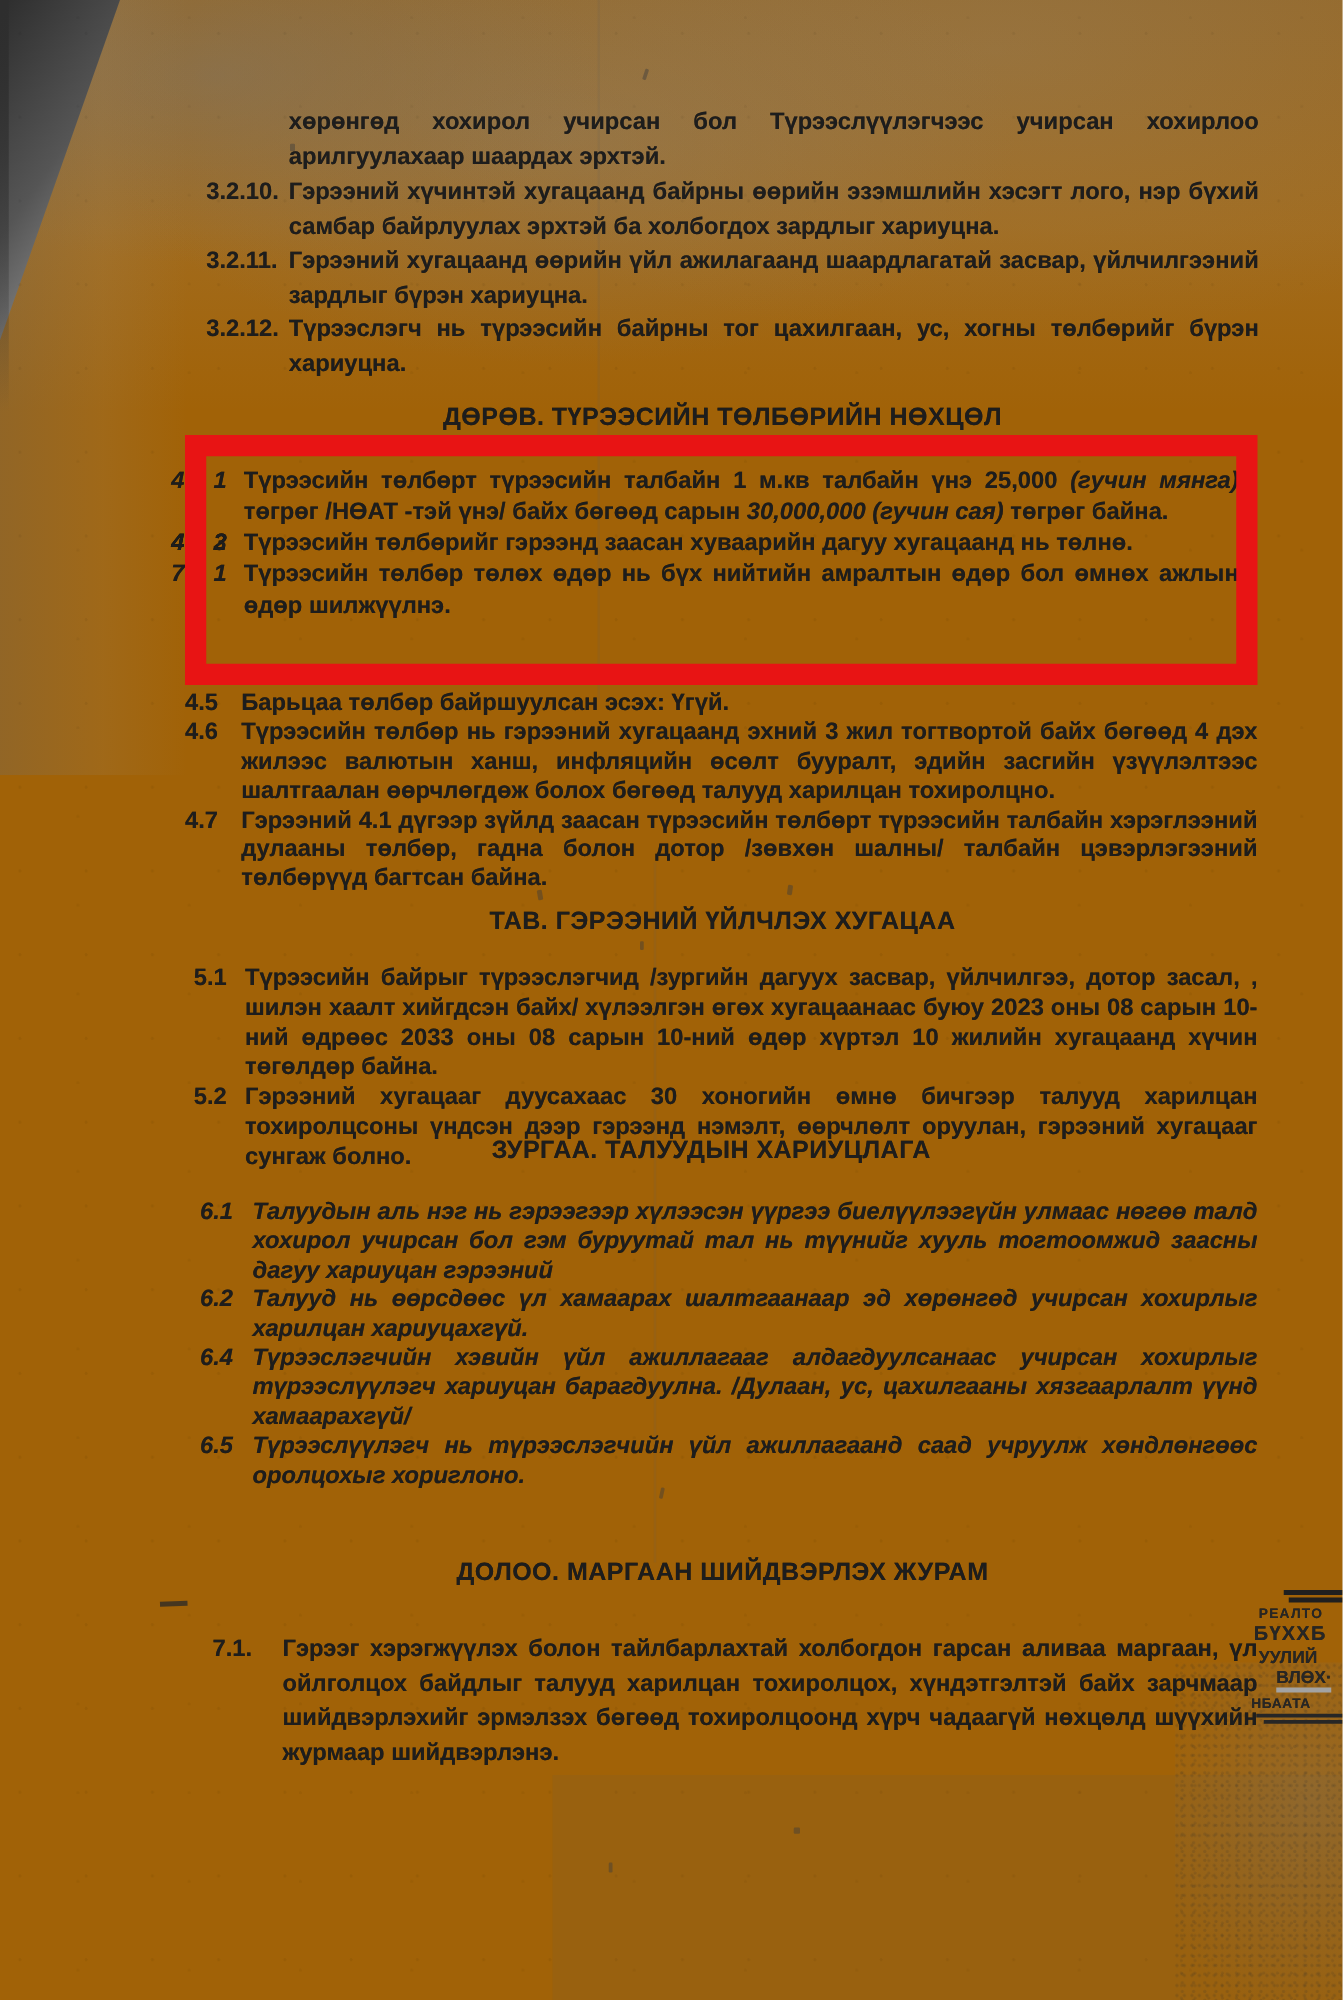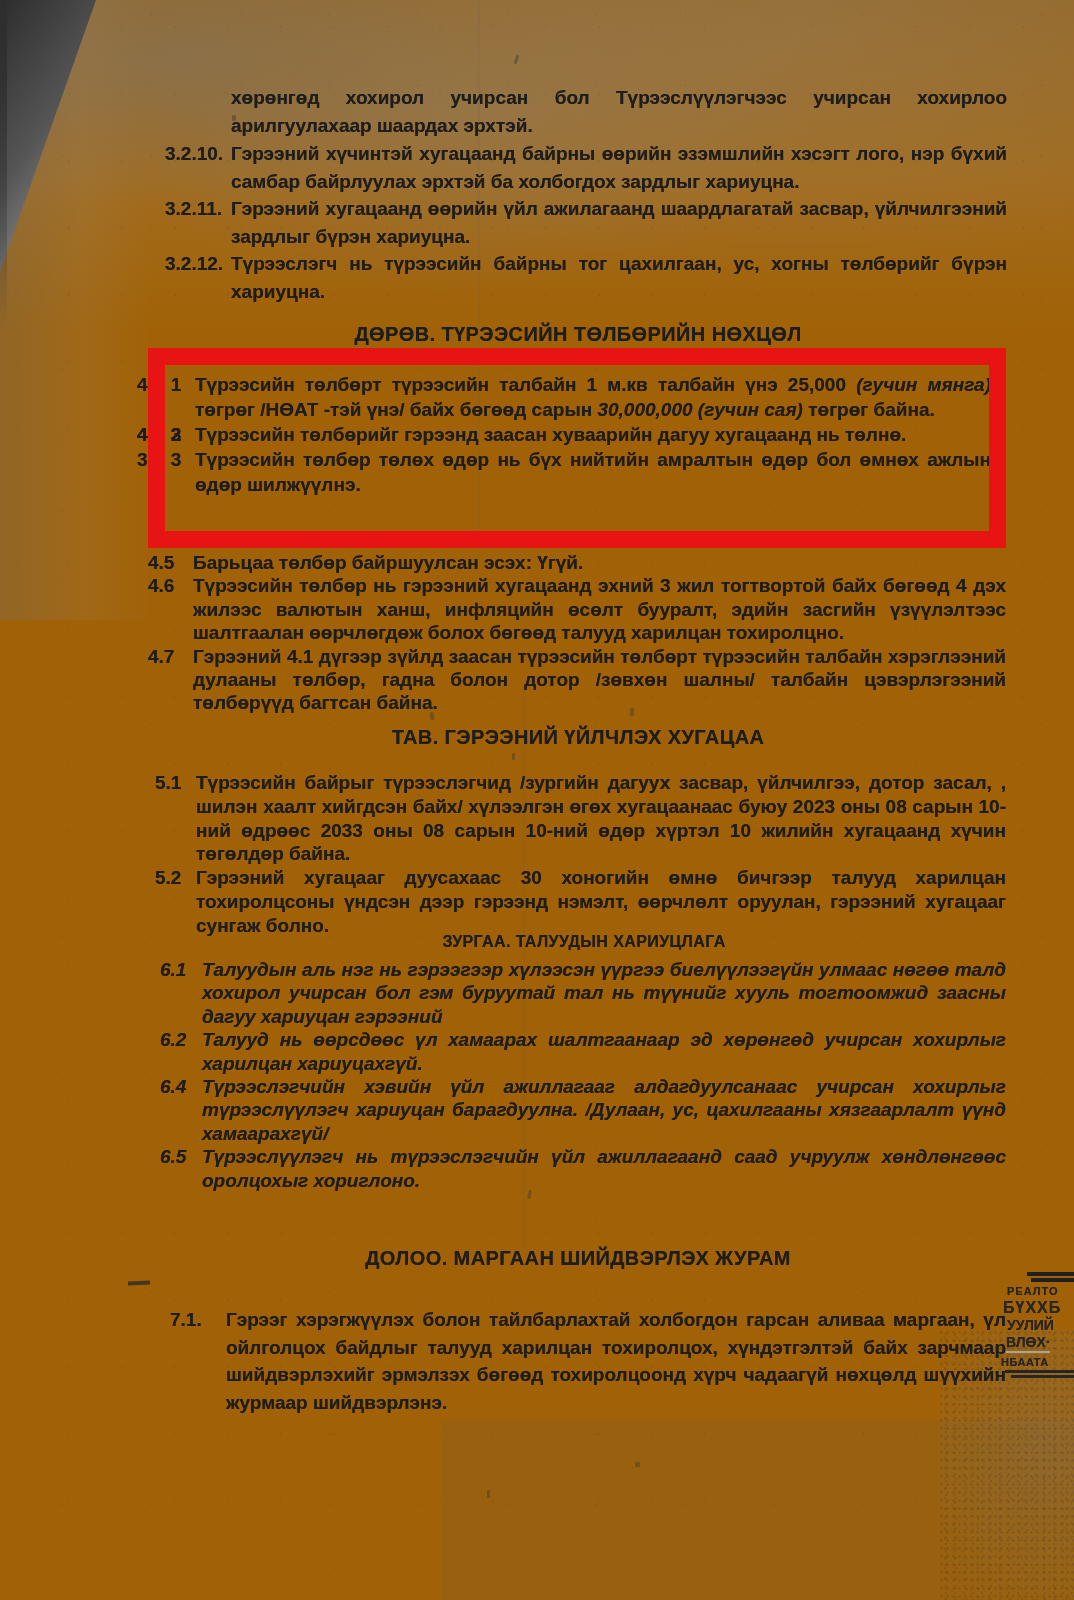--- a/index.html
+++ b/index.html
@@ -67,47 +67,47 @@
   .tblock{position:absolute;text-align:justify;text-shadow:0 0 .5px rgba(0,0,0,.55);}
   .clause{position:relative;}
   .clause .num{position:absolute;left:0;top:0;white-space:nowrap;}
   .heading{position:absolute;text-align:center;letter-spacing:.4px;text-shadow:0 0 .5px rgba(0,0,0,.6);}
   .cont{left:231px;top:84px;width:776px;font-size:19px;line-height:28px;}
   .c3{left:165px;top:140px;width:842px;font-size:19px;line-height:27.5px;}
   .c3 .clause{padding-left:66px;}
   .h4{left:150px;top:323px;width:856px;font-size:20px;z-index:1;}
   .boxwrap{left:137px;top:372px;width:854px;font-size:19px;line-height:25px;z-index:2;}
   .boxwrap .clause{padding-left:58px;}
-  .boxwrap .num{letter-spacing:9px;}
+  .boxwrap .num{letter-spacing:9px;font-style:italic;}
   .redbox{
     position:absolute;left:148px;top:348px;width:858px;height:200px;
     border:17px solid var(--accent,#e81414);
     box-sizing:border-box;z-index:3;pointer-events:none;
   }
   .a4{left:148px;top:551px;width:858px;font-size:19px;line-height:23.4px;}
   .a4 .clause{padding-left:45px;}
   .h5{left:150px;top:726px;width:856px;font-size:20px;}
   .s5{left:155px;top:771px;width:851px;font-size:19px;line-height:23.8px;}
   .s5 .clause{padding-left:41px;}
-  .h6{left:156px;top:909px;width:856px;font-size:16px;margin-top:24px;}
+  .h6{left:141px;top:909px;width:856px;font-size:20px;}
   .s6{left:160px;top:958px;width:846px;font-size:19px;line-height:23.4px;font-style:italic;}
   .s6 .clause{padding-left:42px;}
   .h7{left:150px;top:1247px;width:856px;font-size:20px;}
   .s7{left:170px;top:1306px;width:836px;font-size:19px;line-height:27.5px;}
   .s7 .clause{padding-left:56px;}
   i{font-style:italic;}
   
   .stamp{position:absolute;left:1001px;top:1270px;width:80px;color:#262626;z-index:2;
          text-shadow:0 0 .5px rgba(0,0,0,.6);}
   .stamp .bar{height:4px;background:#1f1f1f;margin:2px 0 0 26px;}
   .stamp .bar.b2{margin-left:30px;}
   .stamp .l1{font-size:11px;letter-spacing:1px;margin:3px 0 2px 6px;white-space:nowrap;}
   .stamp .l2{font-size:16px;letter-spacing:1px;margin-left:2px;white-space:nowrap;}
   .stamp .l3{font-size:14px;margin-left:6px;white-space:nowrap;}
-  .stamp .l4{font-size:14px;margin-left:5px;white-space:nowrap;border-bottom:2px solid #a3a3a3;display:inline-block;padding-bottom:1px;}
+  .stamp .l4{font-size:14px;margin-left:20px;white-space:nowrap;border-bottom:4px solid #a3a3a3;display:inline-block;padding-bottom:1px;}
   .stamp .l5{font-size:11px;letter-spacing:.5px;margin:3px 0 0 0;white-space:nowrap;}
   .stamp .barB{height:3px;background:#262626;margin:2px 0 0 4px;}
 </style>
 </head>
 <body>
 
 <div class="page">
 
   <div class="shade-top"></div>
   <div class="shade-left"></div>
@@ -153,21 +153,21 @@
       <span>Түрээсийн төлбөрт түрээсийн талбайн 1 м.кв талбайн үнэ 25,000 </span><i>(гучин мянга)</i><span> төгрөг /НӨАТ -тэй үнэ/ байх бөгөөд сарын </span><i>30,000,000 (гучин сая)</i><span> төгрөг байна.</span>
     </div>
     <div class="clause">
       <span class="num">4.2</span>
     </div>
     <div class="clause">
       <span class="num">4.3</span>
       <span>Түрээсийн төлбөрийг гэрээнд заасан хуваарийн дагуу хугацаанд нь төлнө.</span>
     </div>
     <div class="clause">
-      <span class="num">3.3</span>
+      <span class="num">7.1</span>
       <span>Түрээсийн төлбөр төлөх өдөр нь бүх нийтийн амралтын өдөр бол өмнөх ажлын өдөр шилжүүлнэ.</span>
     </div>
   </div>
 
   <div class="redbox"></div>
 
   <div class="tblock a4">
     <div class="clause">
       <span class="num">4.5</span>
       <span>Барьцаа төлбөр байршуулсан эсэх: Үгүй.</span>

